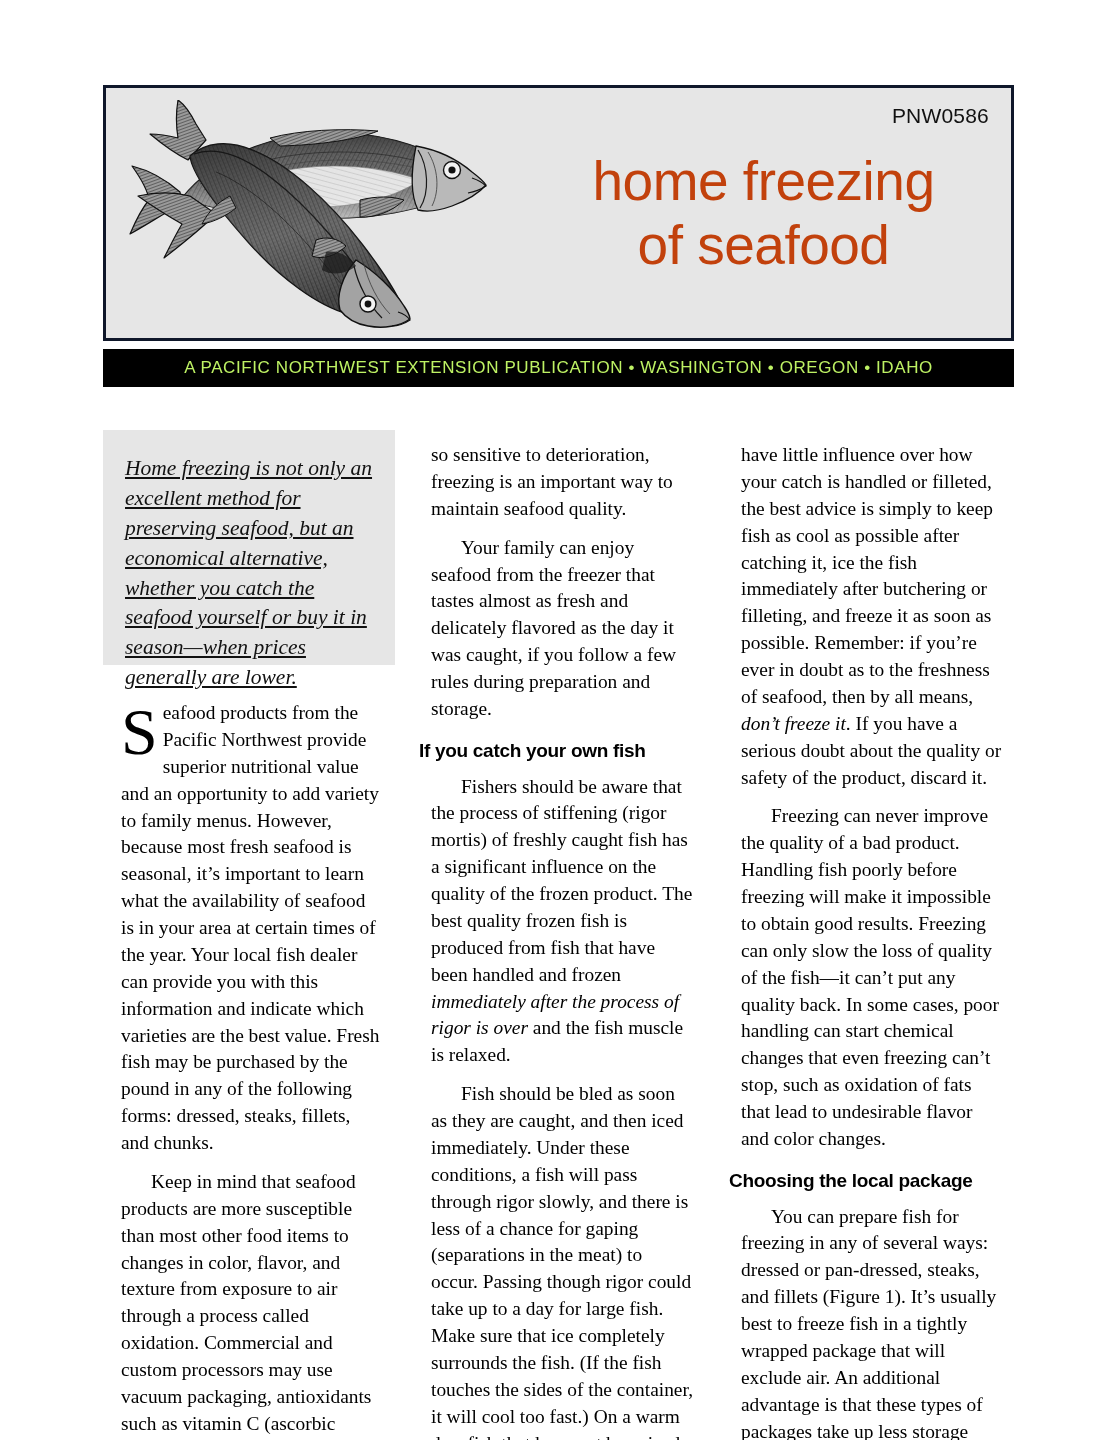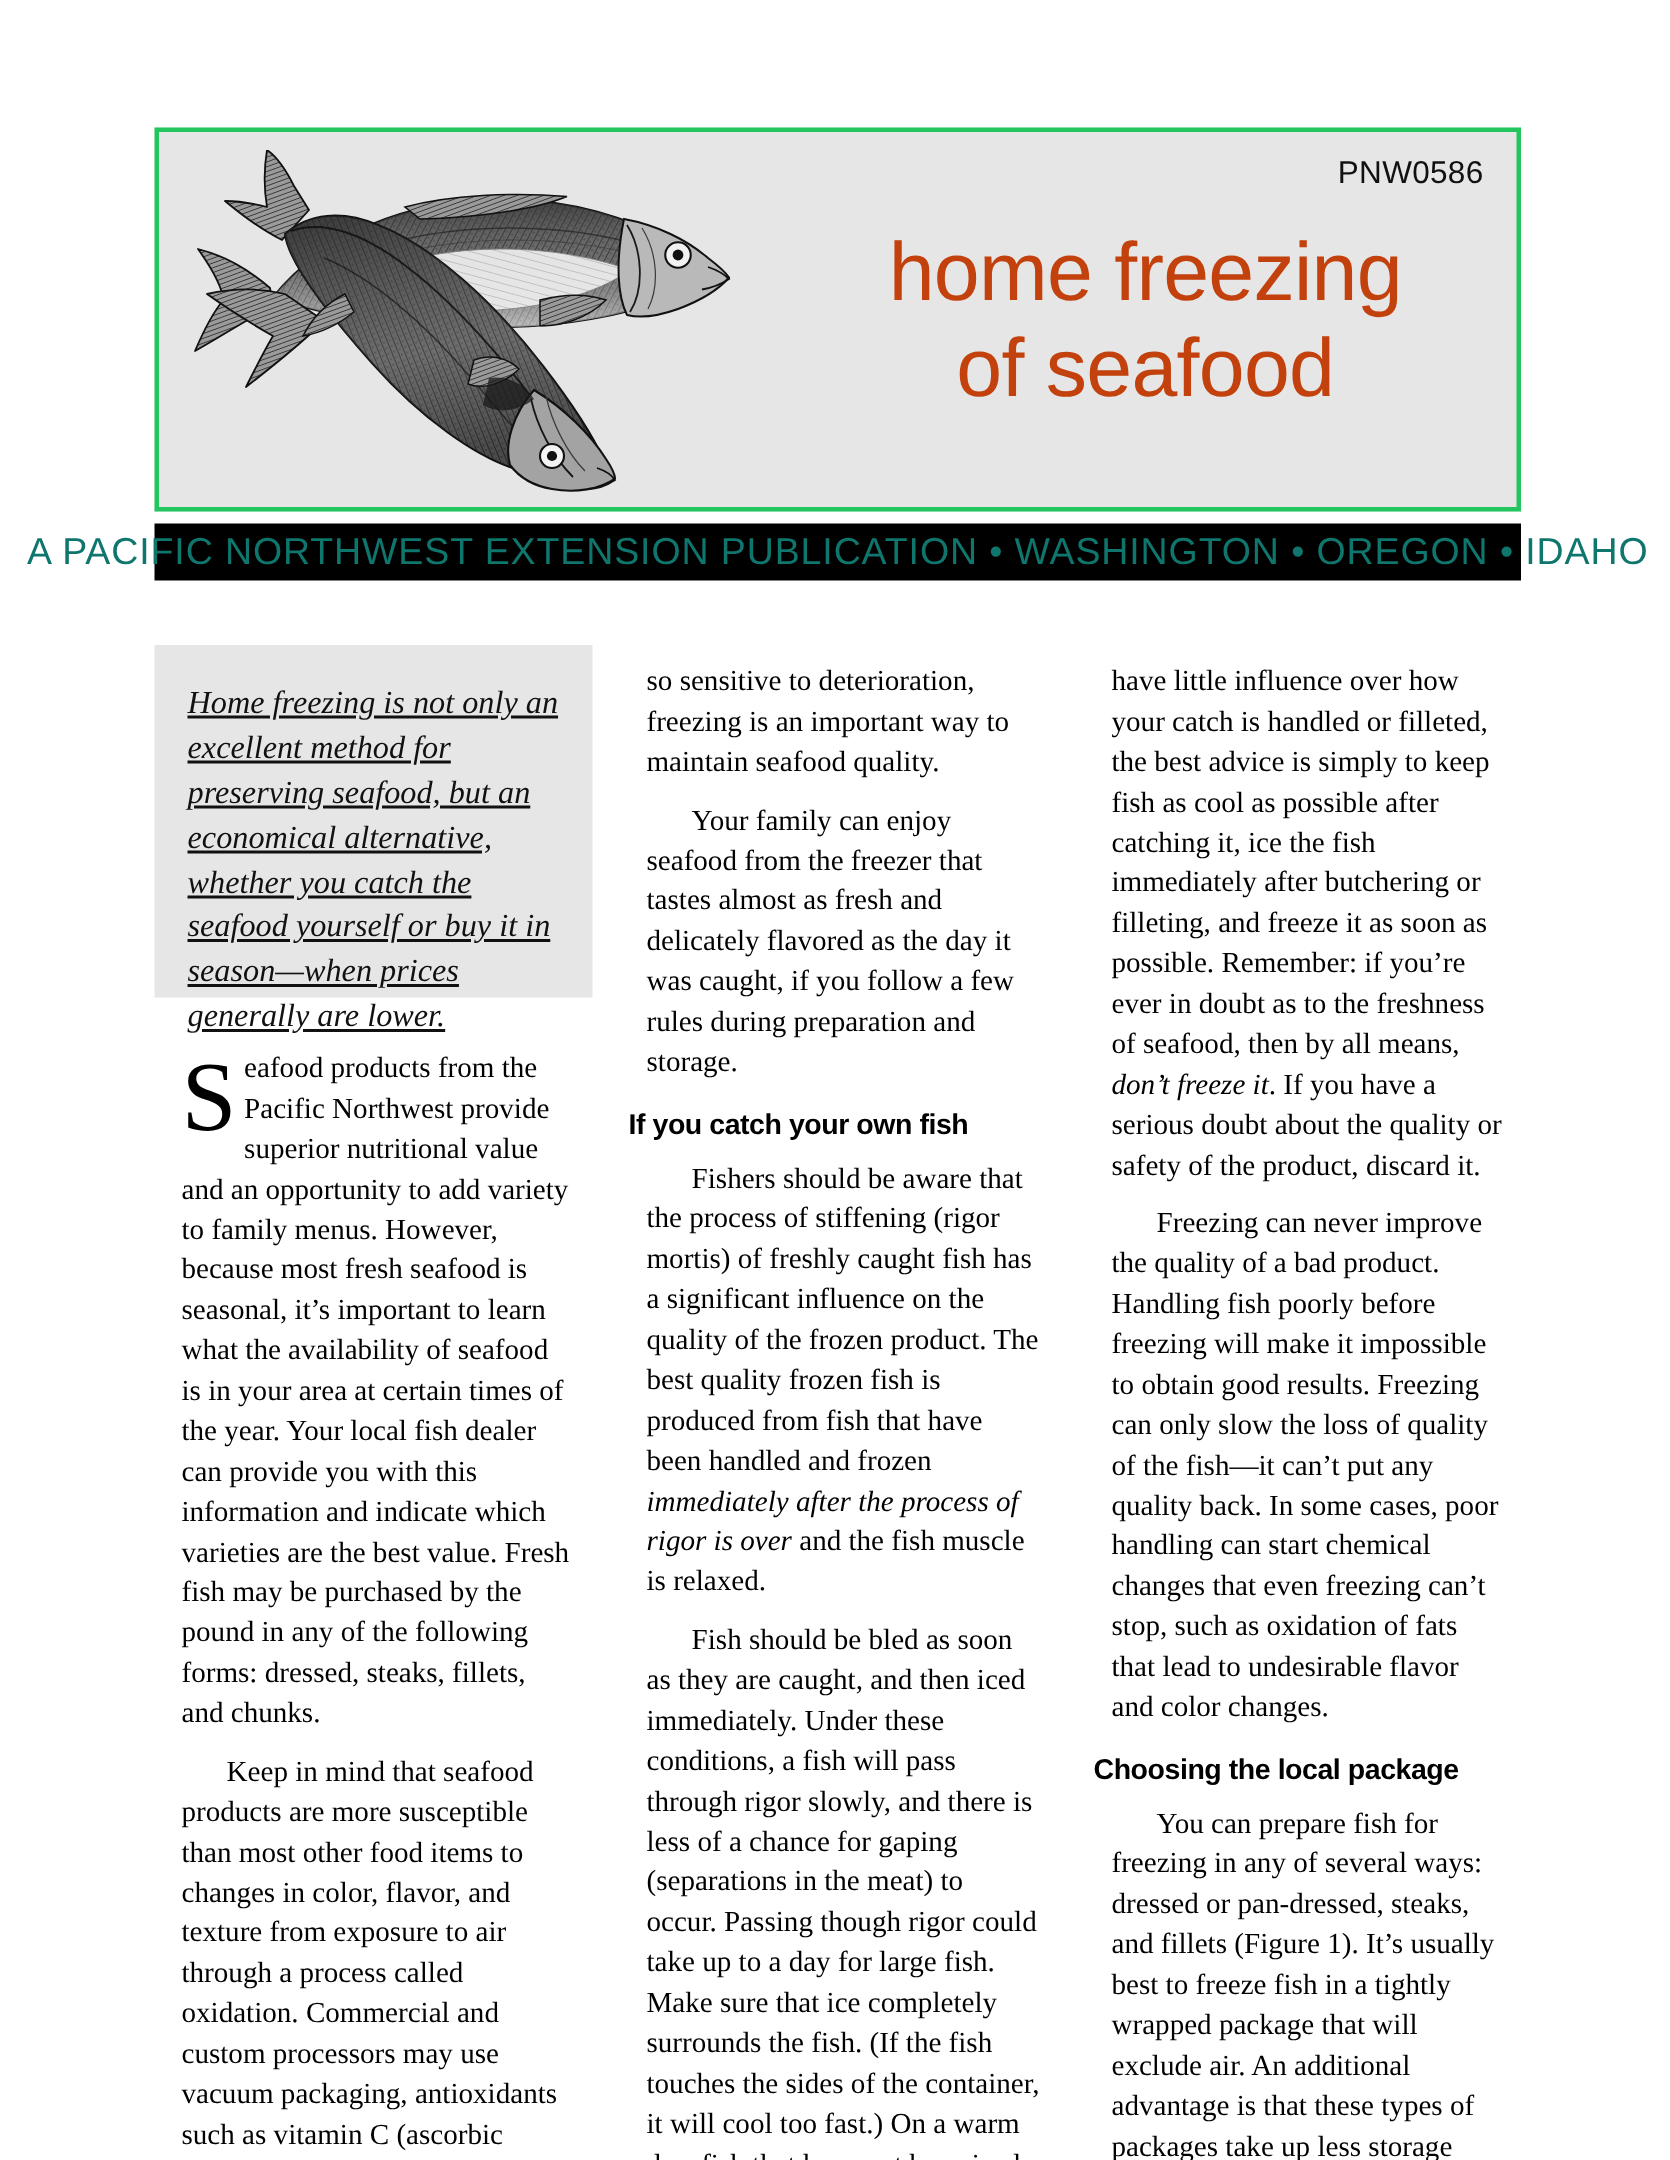--- a/index.html
+++ b/index.html
@@ -17,21 +17,21 @@
   }
 
   
   #masthead {
     position: absolute;
     left: 103px;
     top: 85px;
     width: 911px;
     height: 256px;
     background: #e6e6e6;
-    border: 3px solid #22c55e;
+    border: 3px solid #0f172a;
     box-sizing: border-box;
   }
   #pub-number {
     position: absolute;
     right: 22px;
     top: 16px;
     font-size: 21px;
     letter-spacing: 0.2px;
     color: #111;
   }
@@ -66,24 +66,24 @@
     top: 349px;
     width: 911px;
     height: 38px;
     background: #000000;
     color: #ffffff;
     display: flex;
     align-items: center;
     justify-content: center;
   }
   #banner-text {
-    font-size: 25px;
+    font-size: 17px;
     letter-spacing: 0.6px;
     white-space: nowrap;
-    color: #0f766e;
+    color: #bef264;
   }
 
   
   .column {
     position: absolute;
     top: 430px;
     width: 286px;
     font-family: "Liberation Serif", serif;
     font-size: 19.4px;
     line-height: 1.385;

